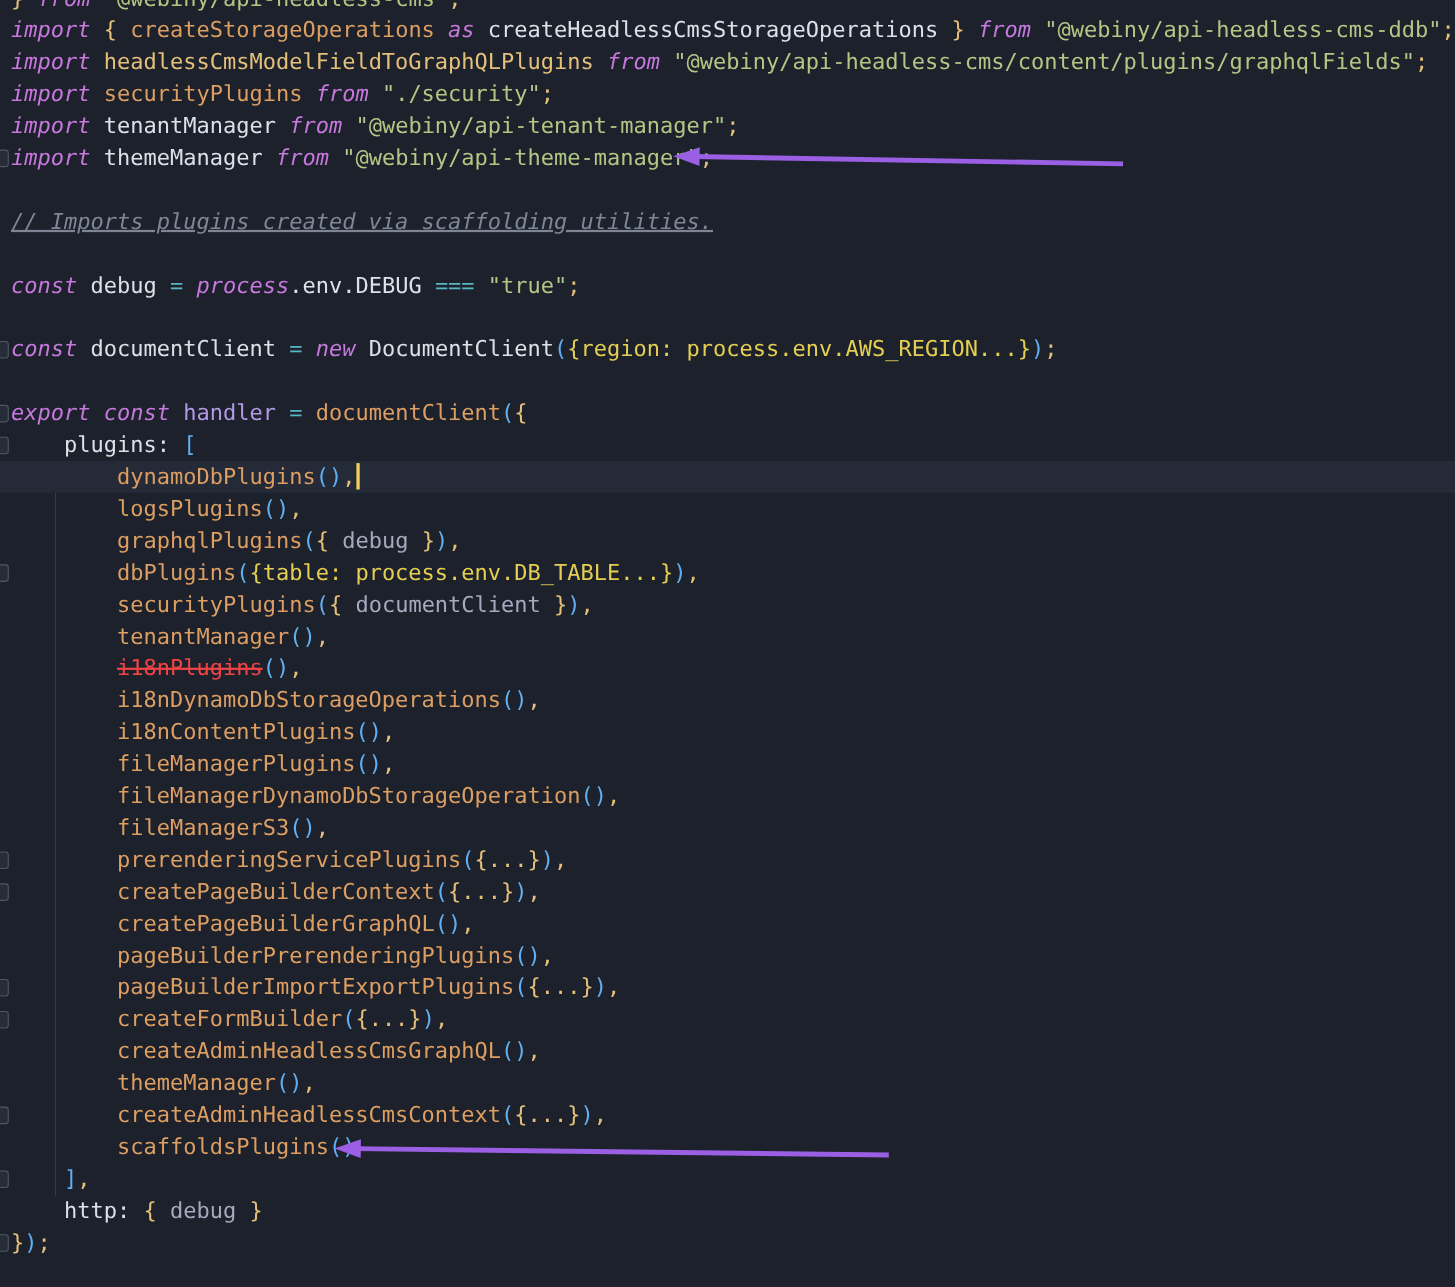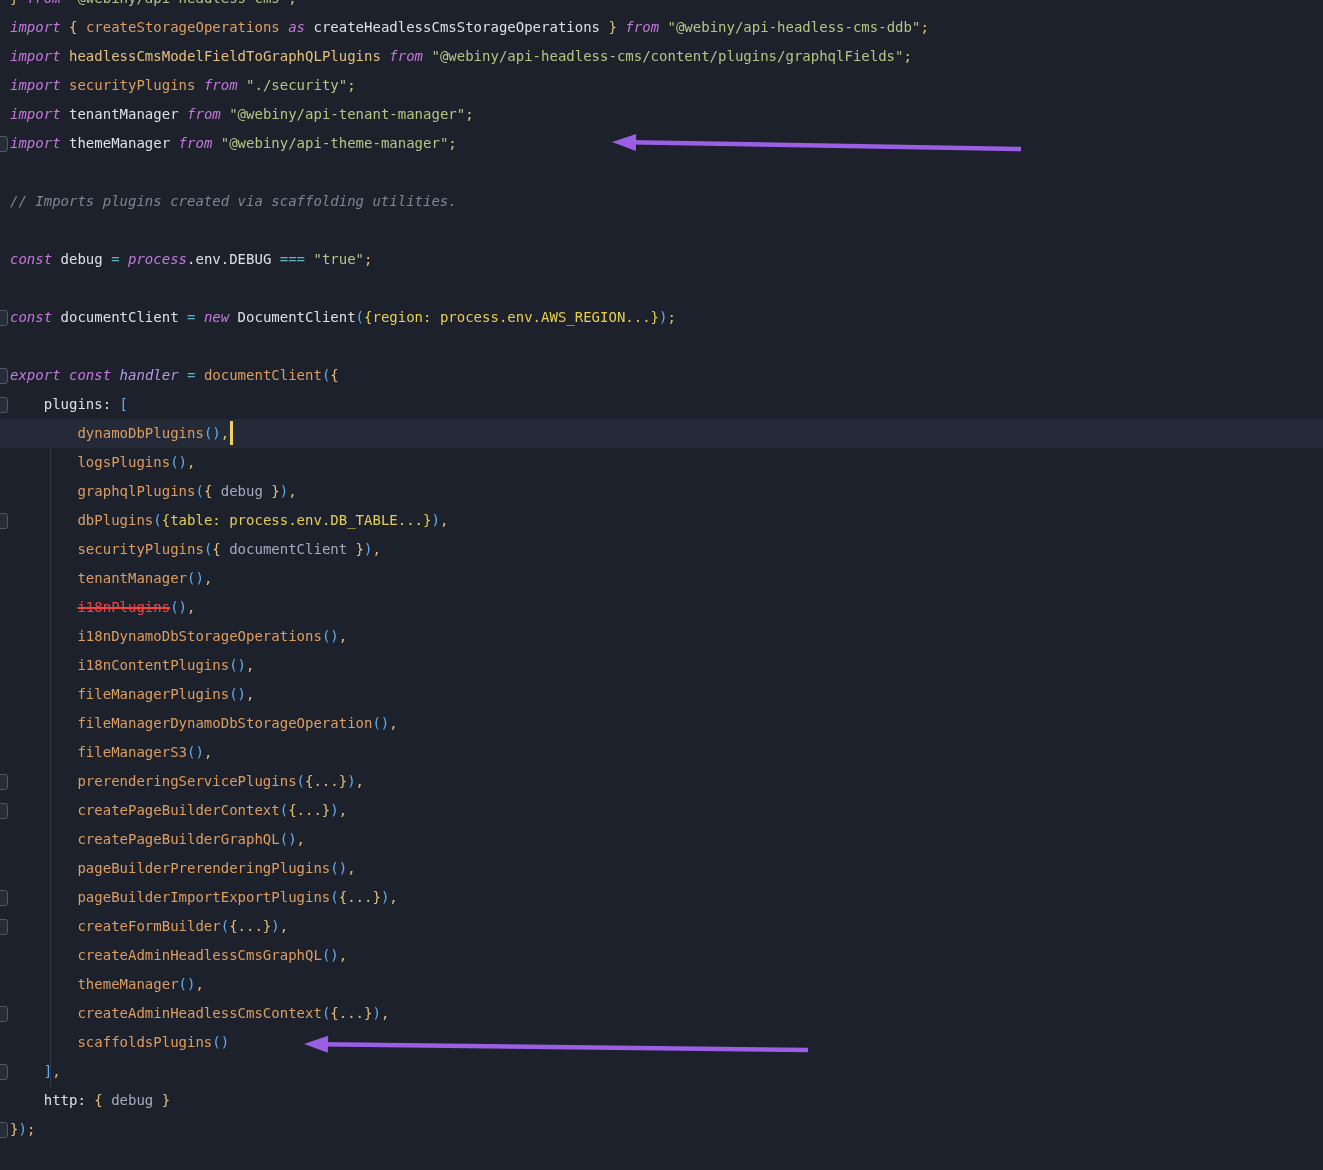--- a/index.html
+++ b/index.html
@@ -1,27 +1,27 @@
 <!DOCTYPE html>
 <html><head>
 <meta charset="utf-8">
 <style>
   html,body{margin:0;padding:0;background:#1c212c;}
   body{width:1323px;height:1170px;overflow:hidden;position:relative;
        font-family:"DejaVu Sans Mono","Liberation Mono",monospace;}
   #editor{position:absolute;left:0;top:0;width:1323px;height:1170px;overflow:hidden;}
   #code{position:absolute;left:0;top:-16px;width:100%;}
-  .line{position:relative;height:29px;line-height:29px;font-size:14px;
+  .line{position:relative;height:29px;line-height:29px;font-size:20px;
         white-space:pre;padding-left:10px;box-sizing:border-box;}
   .line.current{background:#242a37;}
   .tok{white-space:pre;}
   .k  {color:#c678dd;font-style:italic;}
   .ki {color:#c678dd;font-style:italic;text-align:center;}
-  .hv {color:#b49ae4;font-style:italic;}
-  .cm {color:#7e8695;font-style:italic;}
+  .hv {color:#b49ae4;}
+  .cm {color:#7e8695;font-style:italic;text-decoration:underline;}
   .w  {color:#dce0e8;}
   .fn {color:#dd9e62;}
   .st {color:#ef4444;text-decoration:line-through;text-decoration-thickness:2px;}
   .y  {color:#e5c07b;}
   .s  {color:#b2c784;}
   .pg {color:#e5c07b;}
   .pb {color:#61afef;}
   .op {color:#56b6c2;}
   .fy {color:#e5cf52;}
   .gi {color:#a3abbd;}

